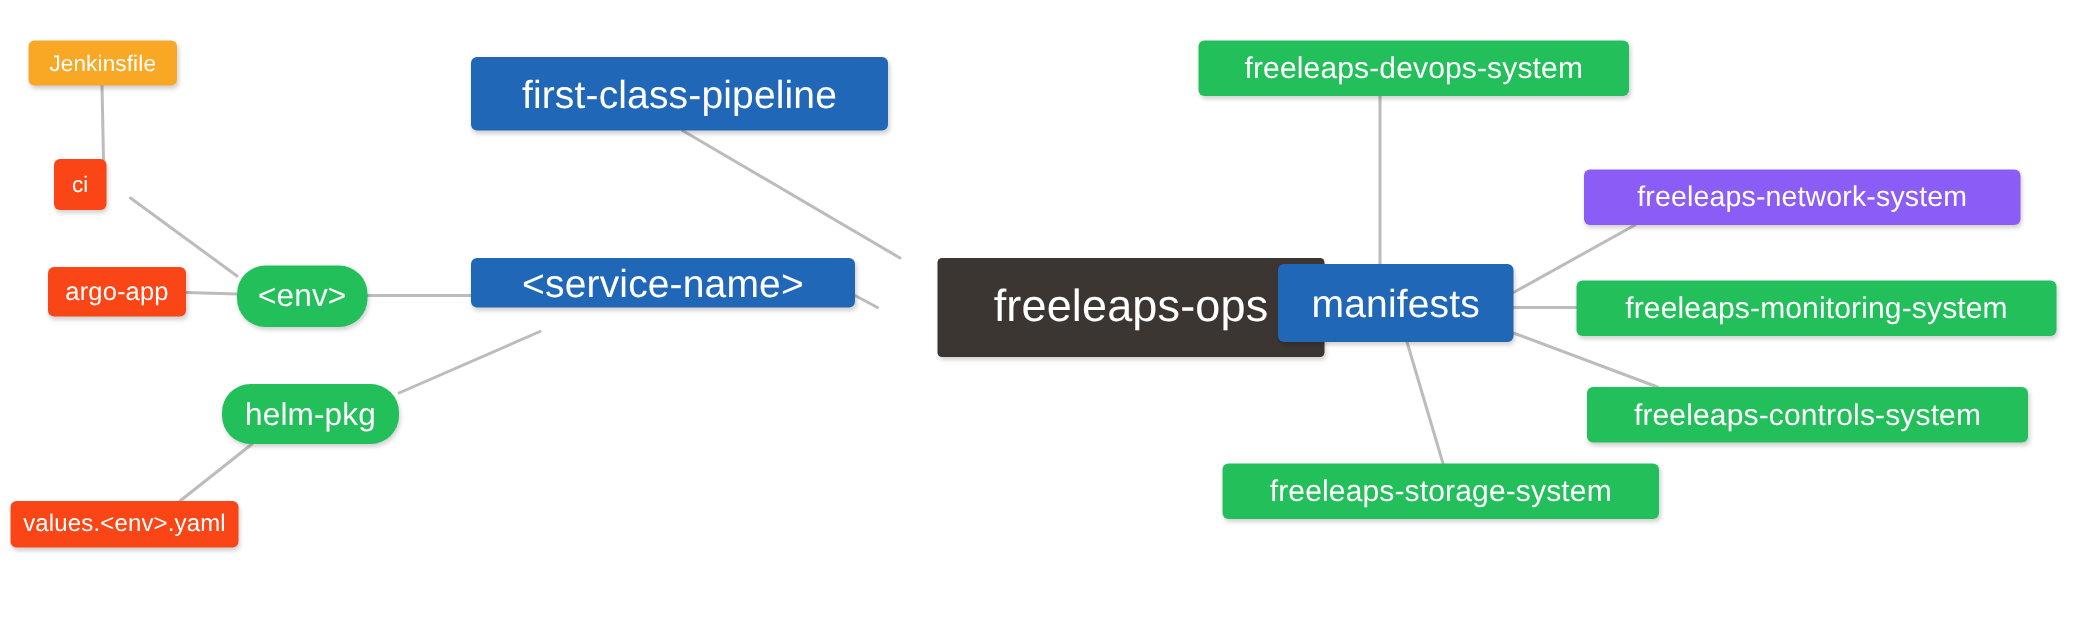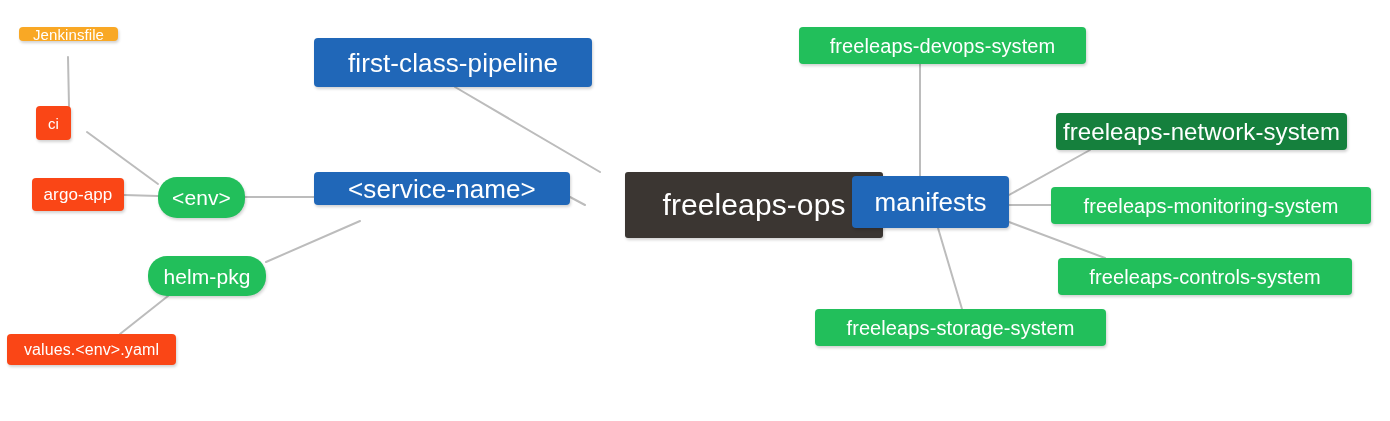--- a/index.html
+++ b/index.html
@@ -103,30 +103,30 @@
       </div>
       <div class="node level2-green" style="left: 148px; top: 256px; width: 118px; height: 40px; font-size: 21px; background: rgb(34, 191, 91);">
         <span>helm-pkg</span>
       </div>
       <div class="node level2-orange" style="left: 36px; top: 106px; width: 35px; height: 34px; font-size: 15px; background: rgb(250, 70, 22);">
         <span>ci</span>
       </div>
       <div class="node level2-orange" style="left: 32px; top: 178px; width: 92px; height: 33px; font-size: 17px; background: rgb(250, 70, 22);">
         <span>argo-app</span>
       </div>
-      <div class="node level2-amber" style="left: 19px; top: 27px; width: 99px; height: 14px; font-size: 15px; background: rgb(249, 168, 37);">
+      <div class="node level2-amber" style="left: 19px; top: 27px; width: 99px; height: 30px; font-size: 15px; background: rgb(249, 168, 37);">
         <span>Jenkinsfile</span>
       </div>
-      <div class="node level2-orange" style="left: 7px; top: 334px; width: 169px; height: 31px; font-size: 16px; background: rgb(250, 70, 22); text-align: right;">
+      <div class="node level2-orange" style="left: 7px; top: 334px; width: 152px; height: 31px; font-size: 16px; background: rgb(250, 70, 22); text-align: right;">
         <span>values.&lt;env&gt;.yaml</span>
       </div>
       <div class="node leaf-green" style="left: 799px; top: 27px; width: 287px; height: 37px; font-size: 20px; background: rgb(34, 191, 91);">
         <span>freeleaps-devops-system</span>
       </div>
-      <div class="node leaf-green" style="left: 1056px; top: 113px; width: 291px; height: 37px; font-size: 24px; background: #15803d;">
+      <div class="node leaf-green" style="left: 1056px; top: 113px; width: 291px; height: 37px; font-size: 19px; background: #8b5cf6;">
         <span>freeleaps-network-system</span>
       </div>
       <div class="node leaf-green" style="left: 1051px; top: 187px; width: 320px; height: 37px; font-size: 20px; background: rgb(34, 191, 91);">
         <span>freeleaps-monitoring-system</span>
       </div>
       <div class="node leaf-green" style="left: 1058px; top: 258px; width: 294px; height: 37px; font-size: 20px; background: rgb(34, 191, 91);">
         <span>freeleaps-controls-system</span>
       </div>
       <div class="node leaf-green" style="left: 815px; top: 309px; width: 291px; height: 37px; font-size: 20px; background: rgb(34, 191, 91);">
         <span>freeleaps-storage-system</span>

